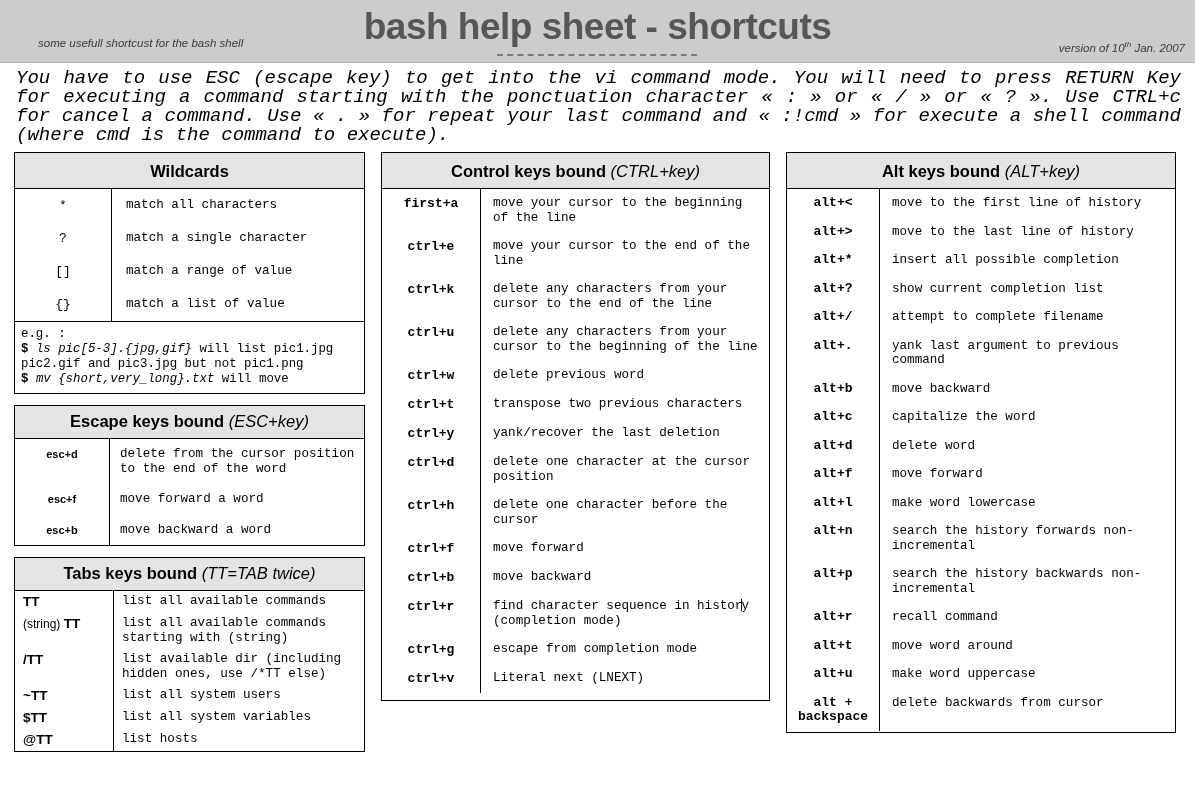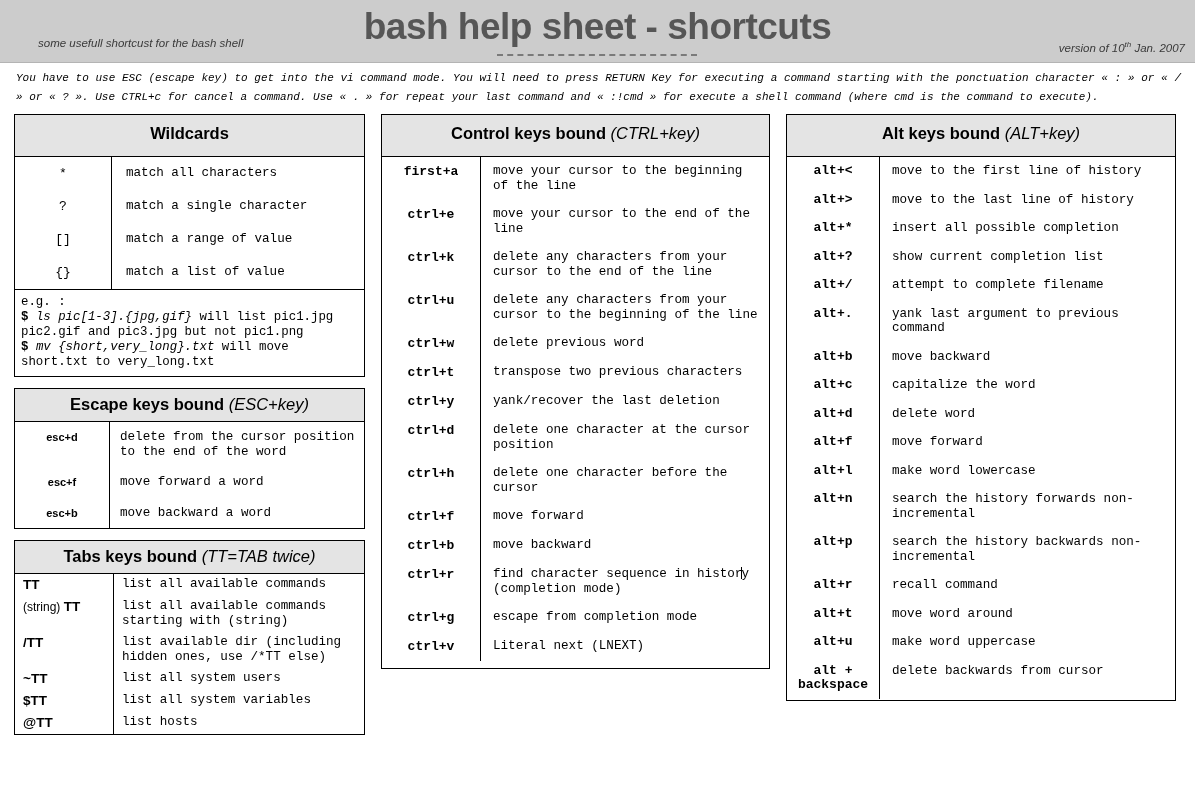--- a/index.html
+++ b/index.html
@@ -58,21 +58,21 @@
     font-style: italic;
     color: #3a3a3a;
   }
   .header-version sup { font-size: 8px; }
 
   
   .intro {
     margin: 6px 14px 0 16px;
     font-family: "Liberation Mono", monospace;
     font-style: italic;
-    font-size: 11px;
+    font-size: 19px;
     line-height: 19px;
     text-align: justify;
     color: #000;
     letter-spacing: 0px;
   }
 
   
   .columns {
     position: relative;
     margin-top: 7px;
@@ -96,21 +96,21 @@
   .panel-head {
     background: #e4e4e4;
     border-bottom: 1px solid #000;
     text-align: center;
     font-size: 16.5px;
     font-weight: bold;
     padding: 6px 4px 7px;
     color: #000;
     font-family: "Liberation Sans", sans-serif;
   }
-  .panel-head.tall { padding: 9px 4px 13px; }
+  .panel-head.tall { padding: 9px 4px 7px; }
   .panel-head .hint {
     font-weight: normal;
     font-style: italic;
   }
 
   
   table.kv {
     border-collapse: collapse;
     width: 100%;
     table-layout: fixed;
@@ -218,24 +218,23 @@
               <td class="desc ">match a range of value</td>
             </tr>
             <tr>
               <td class="key ">{}</td>
               <td class="desc ">match a list of value</td>
             </tr>
           </tbody>
       </table>
       <div class="wildcards-note">
         <div>e.g. :</div>
-        <div><span class="bo">$ </span><span class="em">ls pic[1-3].{jpg,gif}</span><span> will list pic1.jpg</span></div>
+        <div><span class="bo">$ </span><span class="em">ls pic[5-3].{jpg,gif}</span><span> will list pic1.jpg</span></div>
         <div>pic2.gif and pic3.jpg but not pic1.png</div>
         <div><span class="bo">$ </span><span class="em">mv {short,very_long}.txt</span><span> will move</span></div>
-        <div>short.txt to very_long.txt</div>
       </div>
     </div>
 
     <div class="panel">
       <div class="panel-head"><span>Escape keys bound</span> <span class="hint">(ESC+key)</span></div>
       <table class="kv esc">
         <tbody id="escape-rows">
             <tr>
               <td class="key ">esc+d</td>
               <td class="desc ">delete from the cursor position to the end of the word</td>

